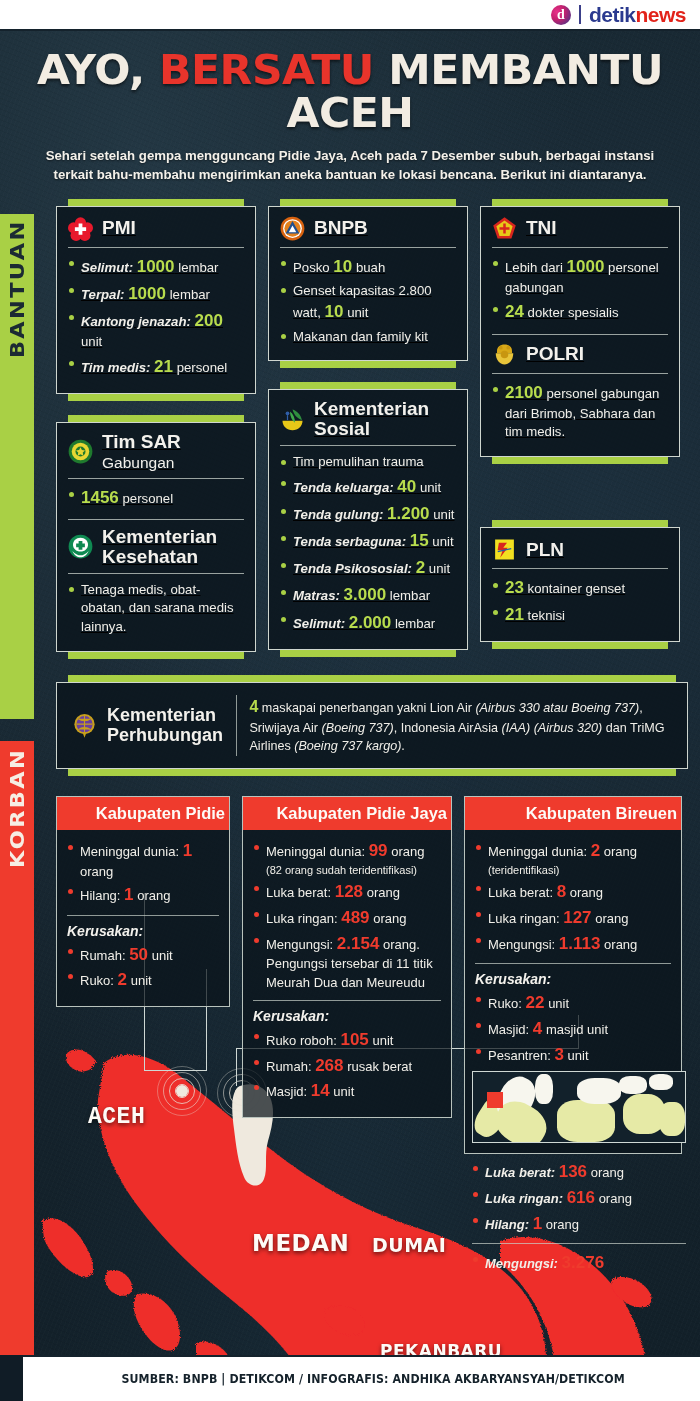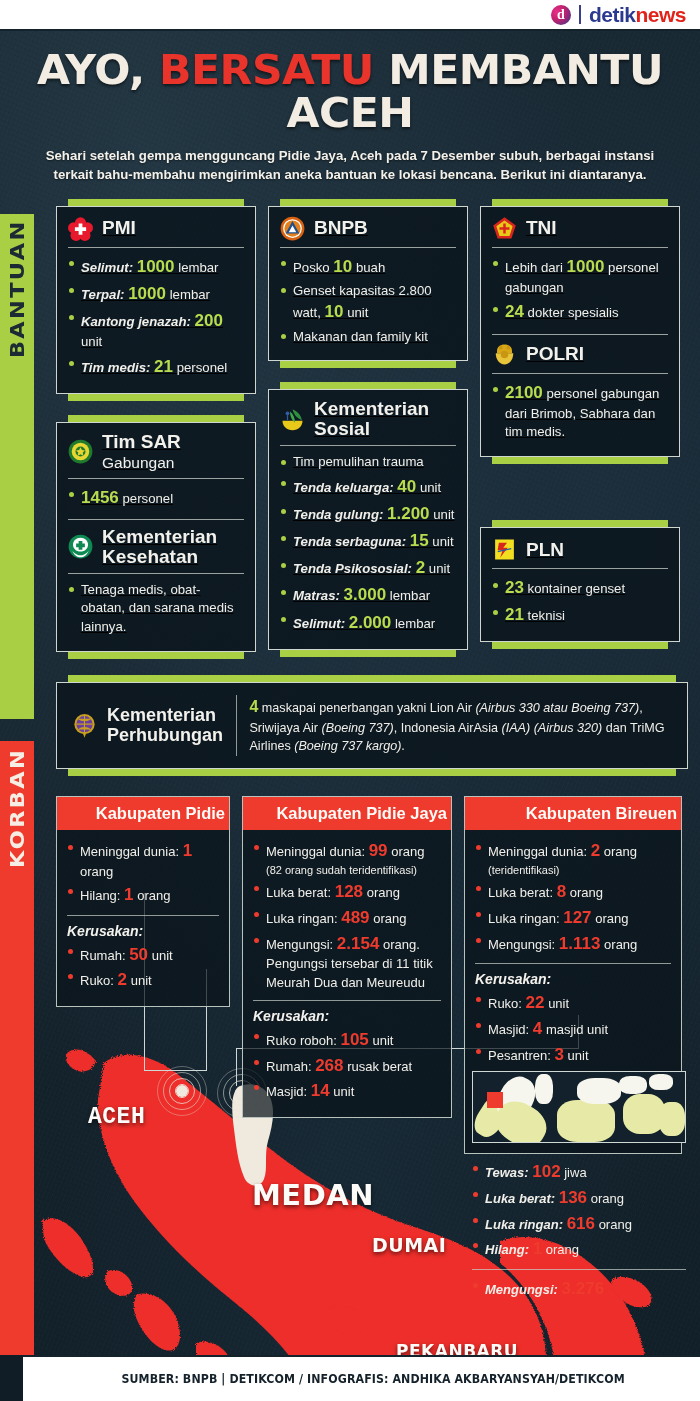--- a/index.html
+++ b/index.html
@@ -585,41 +585,40 @@
     <div class="epi" style="left:216px; top:76px;">
       <div class="ring" style="width:14px;height:14px;opacity:.9"></div>
       <div class="ring" style="width:26px;height:26px;opacity:.75"></div>
       <div class="ring" style="width:38px;height:38px;opacity:.55"></div>
       <div class="ring" style="width:50px;height:50px;opacity:.35"></div>
       <div class="dot"></div>
     </div>
   </div>
 
   <div class="maplabel" style="left:88px; top:1073px; font-size:23px;font-family:Liberation Mono, monospace;">ACEH</div>
-  <div class="maplabel" style="left:252px; top:1147px; font-size:29px;">MEDAN</div>
+  <div class="maplabel" style="left:252px; top:1199px; font-size:23px;">MEDAN</div>
   <div class="maplabel" style="left:372px; top:1203px; font-size:19px;">DUMAI</div>
-  <div class="maplabel" style="left:396px; top:1310px; font-size:17px;">PEKANBARU</div>
+  <div class="maplabel" style="left:380px; top:1310px; font-size:17px;">PEKANBARU</div>
 
   <div class="inset">
     <div class="isle" style="left:6px; top:22px; width:26px; height:44px; transform:rotate(32deg); border-radius:40%;"></div>
     <div class="isle w" style="left:26px; top:4px; width:34px; height:46px; transform:rotate(28deg); border-radius:45%;"></div>
     <div class="isle" style="left:22px; top:32px; width:52px; height:40px; transform:rotate(30deg); border-radius:45%;"></div>
     <div class="isle w" style="left:62px; top:2px; width:18px; height:30px; border-radius:40%;"></div>
     <div class="isle" style="left:84px; top:28px; width:58px; height:42px; border-radius:35%;"></div>
     <div class="isle w" style="left:104px; top:6px; width:44px; height:26px; border-radius:40%;"></div>
     <div class="isle w" style="left:146px; top:4px; width:28px; height:18px; border-radius:40%;"></div>
     <div class="isle" style="left:150px; top:22px; width:42px; height:40px; border-radius:40%;"></div>
     <div class="isle w" style="left:176px; top:2px; width:24px; height:16px; border-radius:40%;"></div>
     <div class="isle" style="left:186px; top:30px; width:26px; height:34px; border-radius:40%;"></div>
     <div class="marker"></div>
   </div>
 
   <div class="summary">
     <ul>
-      <li><i>Tewas:</i> <b>102</b> <span>jiwa</span></li>
       <li><i>Luka berat:</i> <b>136</b> <span>orang</span></li>
       <li><i>Luka ringan:</i> <b>616</b> <span>orang</span></li>
       <li><i>Hilang:</i> <b>1</b> <span>orang</span></li>
     </ul>
     <div class="srule"></div>
     <ul>
       <li><i>Mengungsi:</i> <b>3.276</b></li>
     </ul>
   </div>
 

